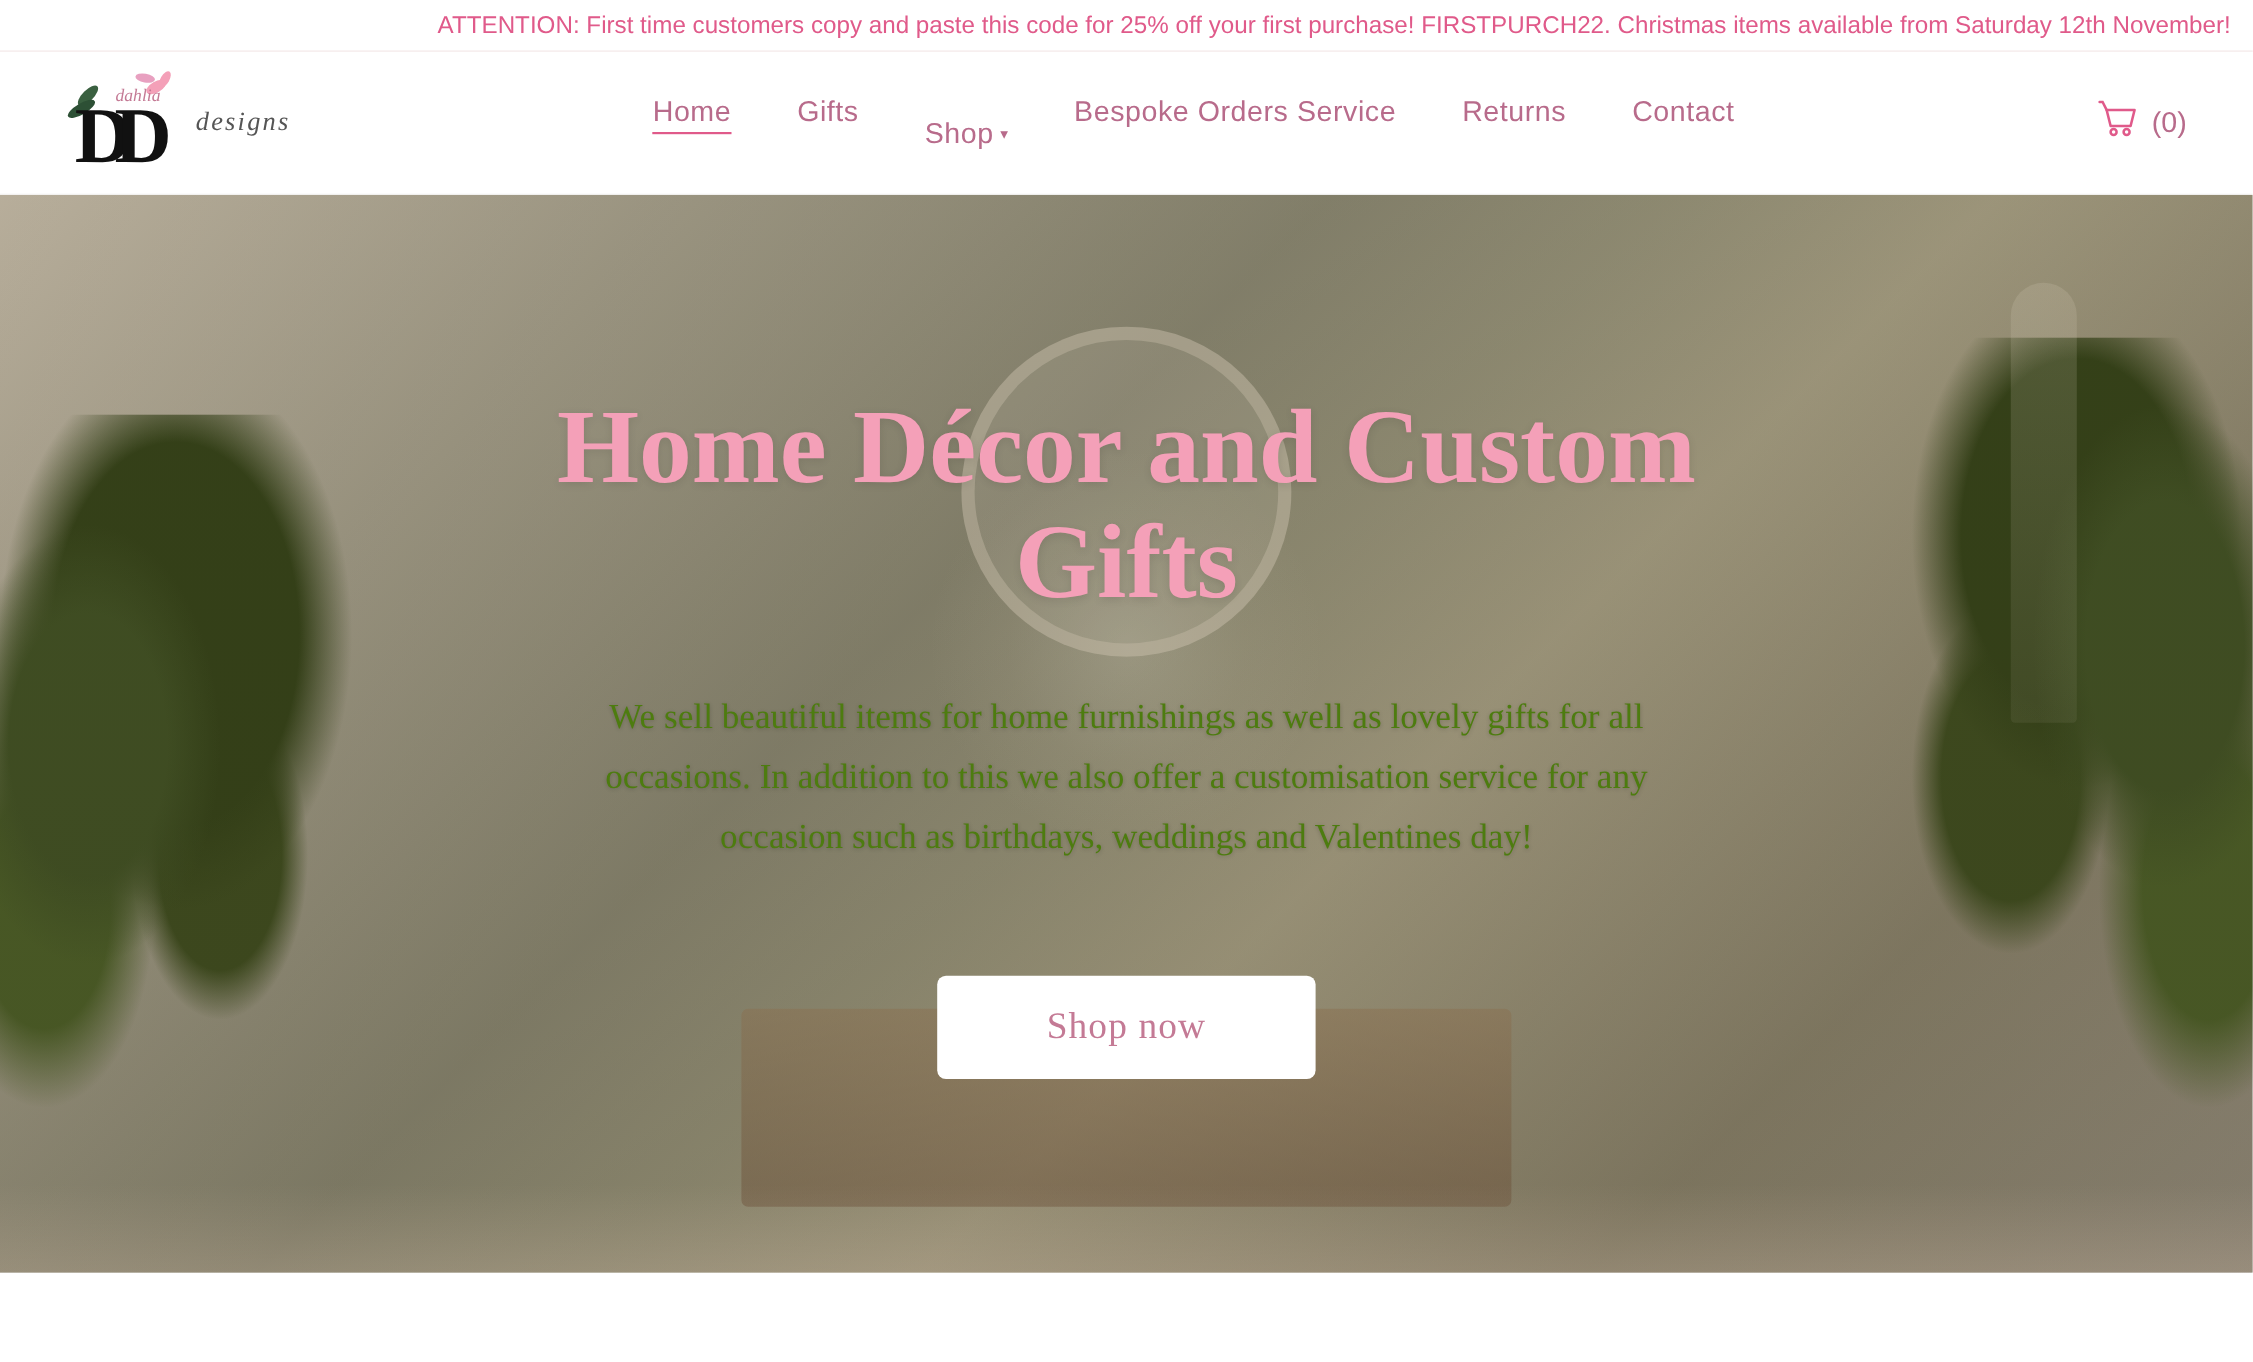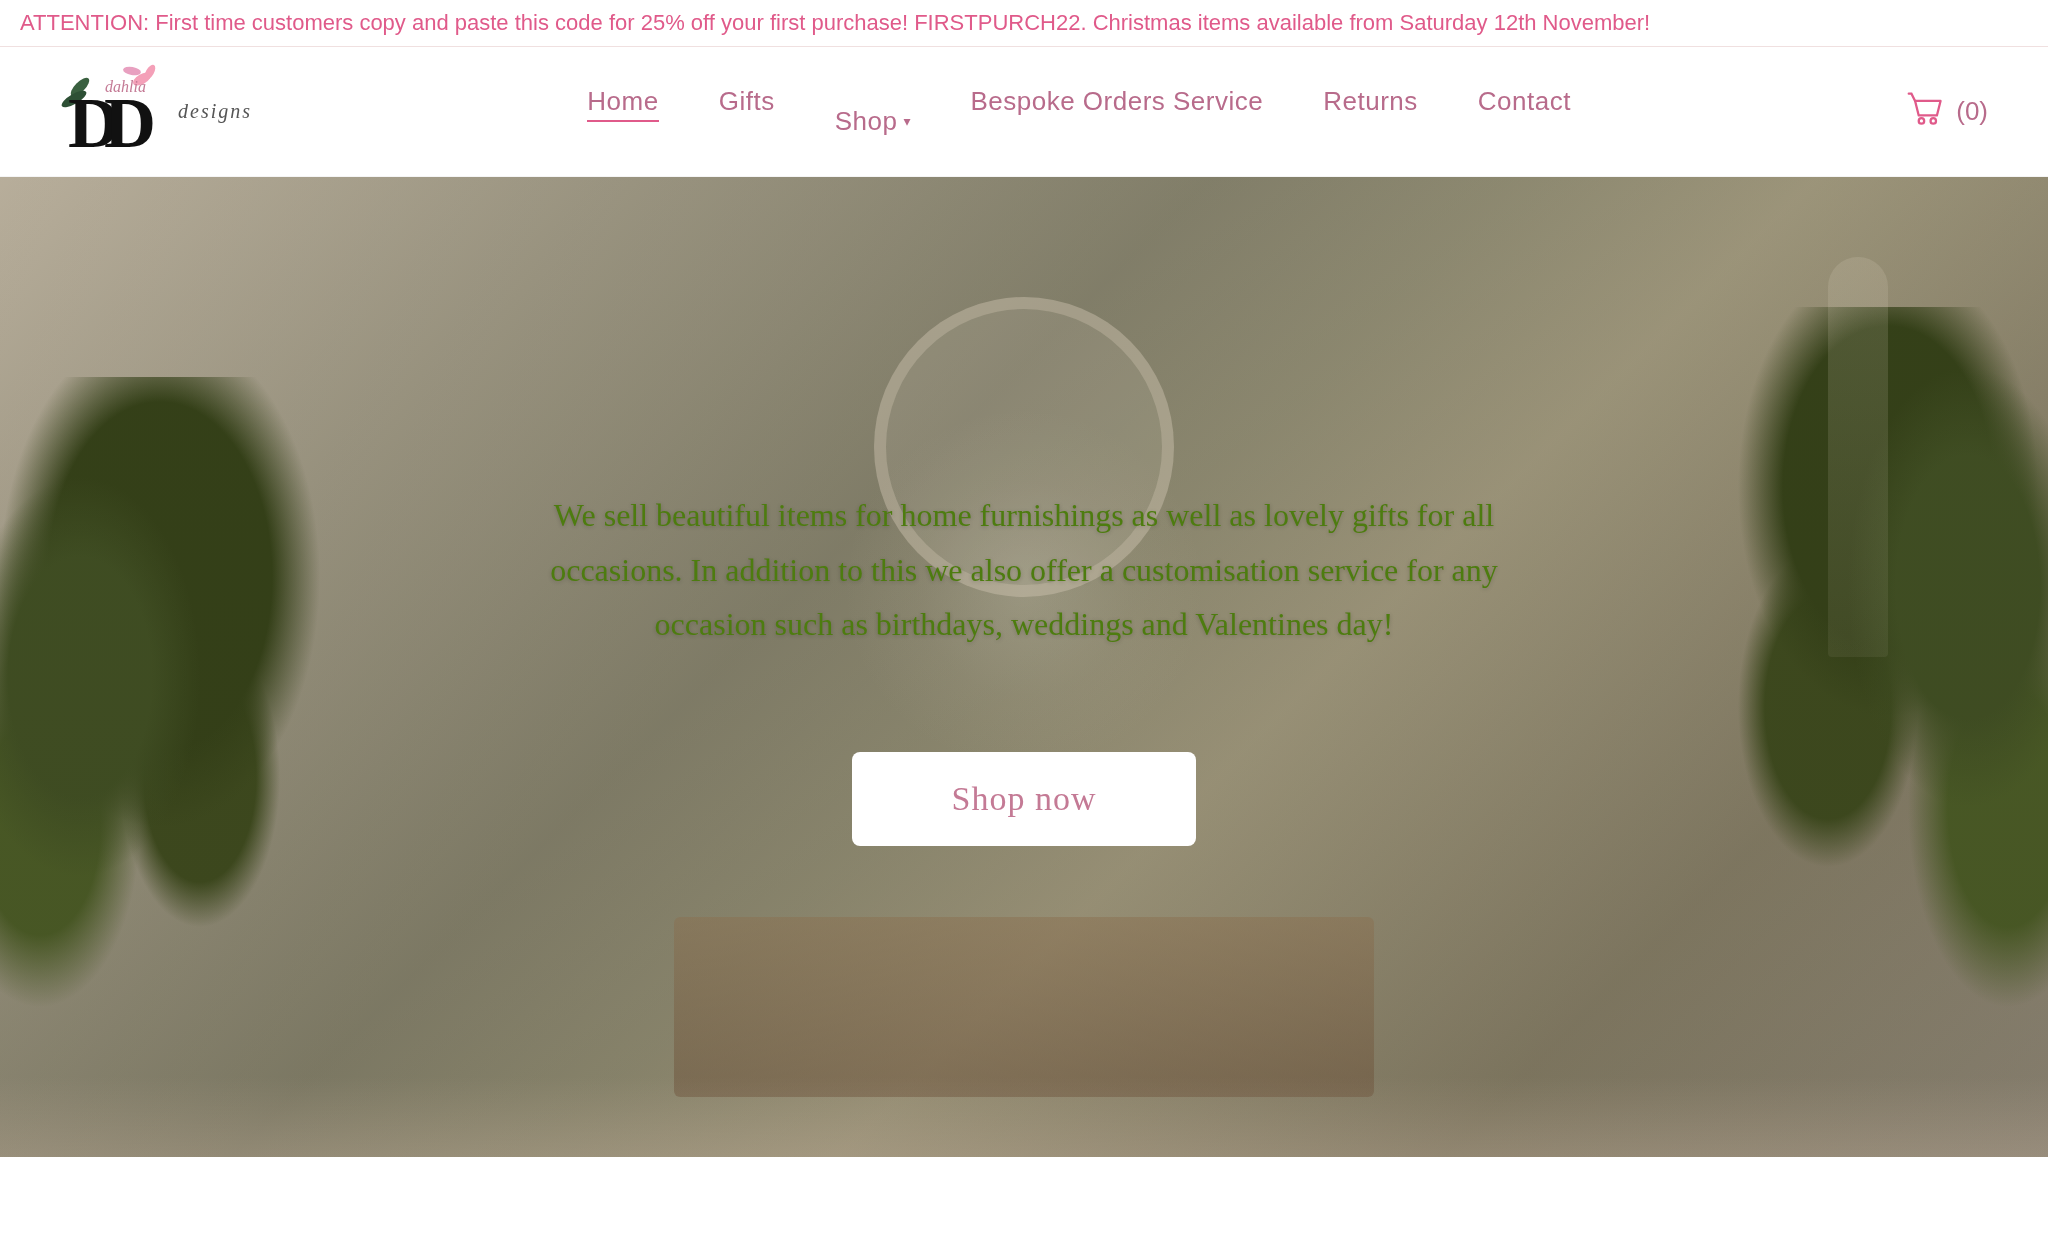--- a/index.html
+++ b/index.html
@@ -1,21 +1,21 @@
 <!DOCTYPE html>
 <html><head>
   <meta charset="utf-8">
   <style>
     * { margin: 0; padding: 0; box-sizing: border-box; }
     body { font-family: Georgia, 'Times New Roman', serif; width: 2048px; min-height: 1238px; overflow-x: hidden; }
 
     
     .announcement-bar {
       background: #fff;
-      text-align: left;
+      text-align: right;
       padding: 10px 20px;
       border-bottom: 1px solid #f0e0e0;
     }
     .announcement-bar span {
       color: #e05a8a;
       font-size: 22px;
       font-family: Arial, sans-serif;
       font-weight: 400;
     }
 
@@ -44,21 +44,21 @@
       align-items: center;
       justify-content: center;
     }
 
     .logo-text-group {
       display: flex;
       flex-direction: column;
     }
 
     .logo-sub {
-      font-size: 20px;
+      font-size: 24px;
       color: #555;
       font-style: italic;
       font-family: Georgia, serif;
       letter-spacing: 2px;
     }
 
     nav {
       display: flex;
       align-items: flex-start;
       gap: 60px;
@@ -300,18 +300,19 @@
   <div class="interior-scene">
 
     <div style="position:absolute; bottom:60px; left:50%; transform:translateX(-50%); width:700px; height:180px; background: linear-gradient(to bottom, #8a7050, #6a5038); border-radius:6px; opacity:0.5;"></div>
 
     <div style="position:absolute; top:120px; left:50%; transform:translateX(-50%); width:300px; height:300px; border-radius:50%; border: 12px solid rgba(200,190,170,0.4); background: rgba(220,215,200,0.12);"></div>
 
     <div style="position:absolute; right:160px; top:80px; width:60px; height:400px; background: linear-gradient(to bottom, rgba(220,210,190,0.3), rgba(200,190,170,0.15)); border-radius:30px 30px 4px 4px; opacity:0.6;"></div>
   </div>
 
   <div class="hero-content">
+    <h1 class="hero-title">Home Décor and Custom Gifts</h1>
     <p class="hero-desc">We sell beautiful items for home furnishings as well as lovely gifts for all occasions. In addition to this we also offer a customisation service for any occasion such as birthdays, weddings and Valentines day!</p>
     <a href="#" class="shop-now-btn">Shop now</a>
   </div>
 
   <div class="next-section-hint"></div>
 </section>
 
 </body></html>

